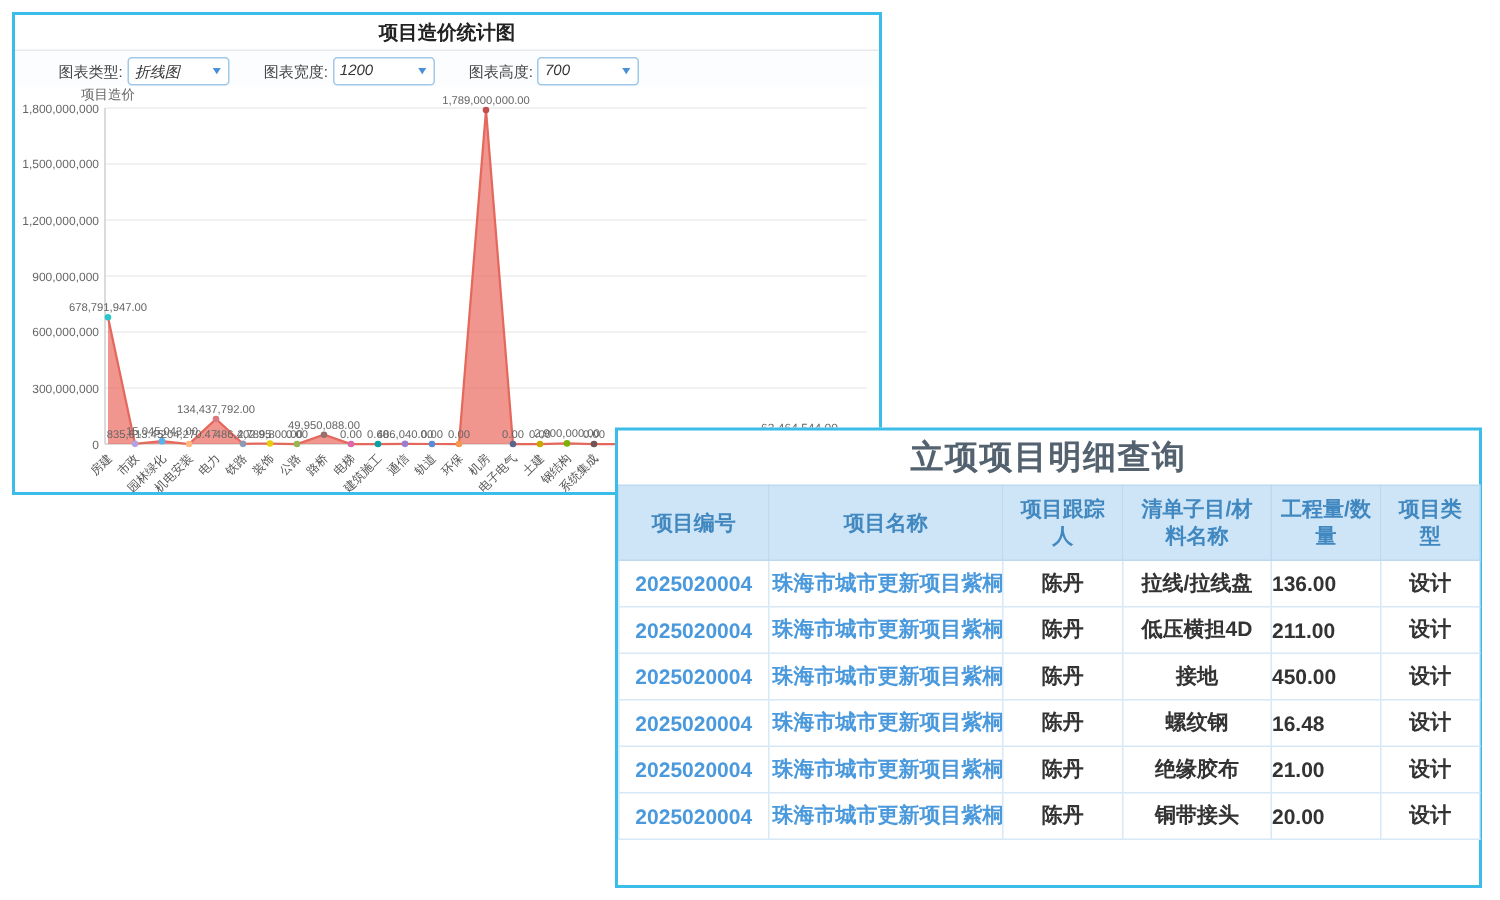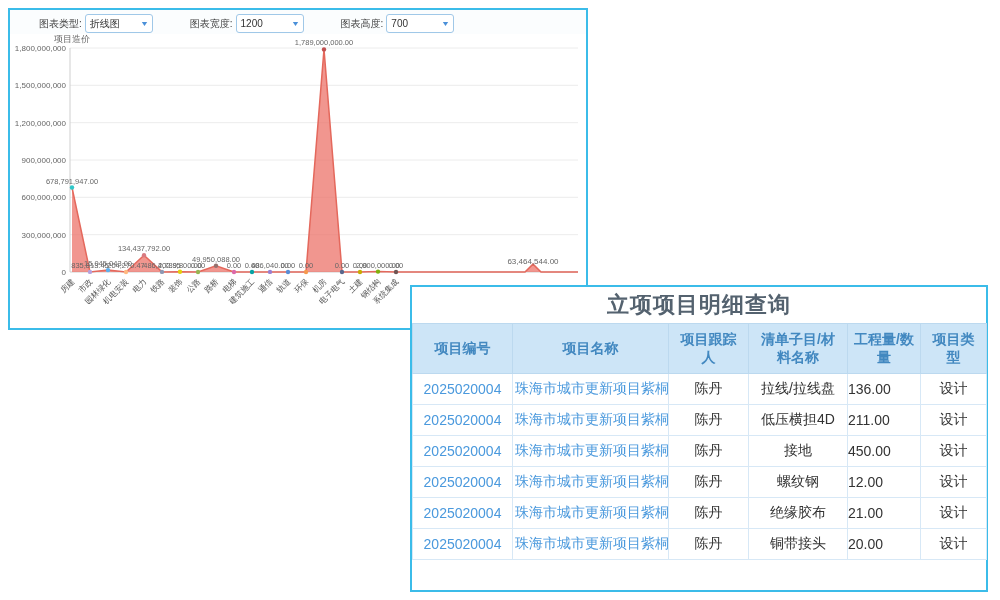--- a/index.html
+++ b/index.html
@@ -15,48 +15,49 @@
     color:#222;border-bottom:1px solid #e9e9e9;background:#fff;
   }
   .toolbar{
     height:24px;box-sizing:border-box;padding:3px 0 0 14px;display:flex;align-items:center;
     background:#fbfdfe;white-space:nowrap;
   }
   .tb-label{font-size:10px;color:#444;margin-right:3px;padding-left:15px;}
   .tb-select{
     width:58px;height:17px;border:1px solid #a0c8e8;border-radius:3px;background:#fff;
     display:inline-flex;align-items:center;justify-content:space-between;
-    padding:0 4px;font-size:10px;color:#333;margin-right:22px;cursor:pointer;
+    padding:0 4px;font-size:10px;color:#333;margin-right:8px;cursor:pointer;font-style:italic;
   }
   .tb-select .caret{font-size:7px;color:#4a90d9;transform:scaleX(1.3);}
   #chart-svg{display:block;}
   
   #table-window{left:410px;top:285px;width:574px;height:303px;z-index:10;}
   .table-title{
     height:36px;display:flex;align-items:center;justify-content:center;
     font-size:22px;font-weight:bold;color:#54626f;letter-spacing:1px;
   }
   table{width:574px;border-collapse:collapse;table-layout:fixed;}
   th{
     background:#cde5f7;color:#4288c0;font-size:14px;font-weight:bold;
     height:49px;padding:0 6px;line-height:1.25;border:1px solid #bcd9ef;
     text-align:center;vertical-align:middle;word-break:break-all;
   }
   td{
     height:30px;font-size:14px;color:#333;text-align:center;
-    border:1px solid #d7e8f6;padding:0;overflow:hidden;white-space:nowrap;
+    border:1px solid #d7e8f6;padding:0;overflow:hidden;white-space:nowrap;font-weight:bold;
   }
   td.link{color:#4a99dd;cursor:pointer;}
   td.c-name{text-align:left;padding-left:2px;}
   td.c-qty{text-align:left;padding-right:20px;}
 </style>
 </head>
 <body>
 
 <div class="window" id="chart-window">
+  <div class="win-title">项目造价统计图</div>
 
   <div class="toolbar">
     <span class="tb-label">图表类型:</span>
     <div class="tb-select">
       <span>折线图</span>
       <span class="caret">▼</span>
     </div>
     <span class="tb-label">图表宽度:</span>
     <div class="tb-select">
       <span>1200</span>
@@ -193,21 +194,21 @@
           <td>陈丹</td>
           <td>接地</td>
           <td class="c-qty">450.00</td>
           <td>设计</td>
         </tr>
         <tr>
           <td class="link">2025020004</td>
           <td class="link c-name">珠海市城市更新项目紫桐</td>
           <td>陈丹</td>
           <td>螺纹钢</td>
-          <td class="c-qty">12.00</td>
+          <td class="c-qty">16.48</td>
           <td>设计</td>
         </tr>
         <tr>
           <td class="link">2025020004</td>
           <td class="link c-name">珠海市城市更新项目紫桐</td>
           <td>陈丹</td>
           <td>绝缘胶布</td>
           <td class="c-qty">21.00</td>
           <td>设计</td>
         </tr>

